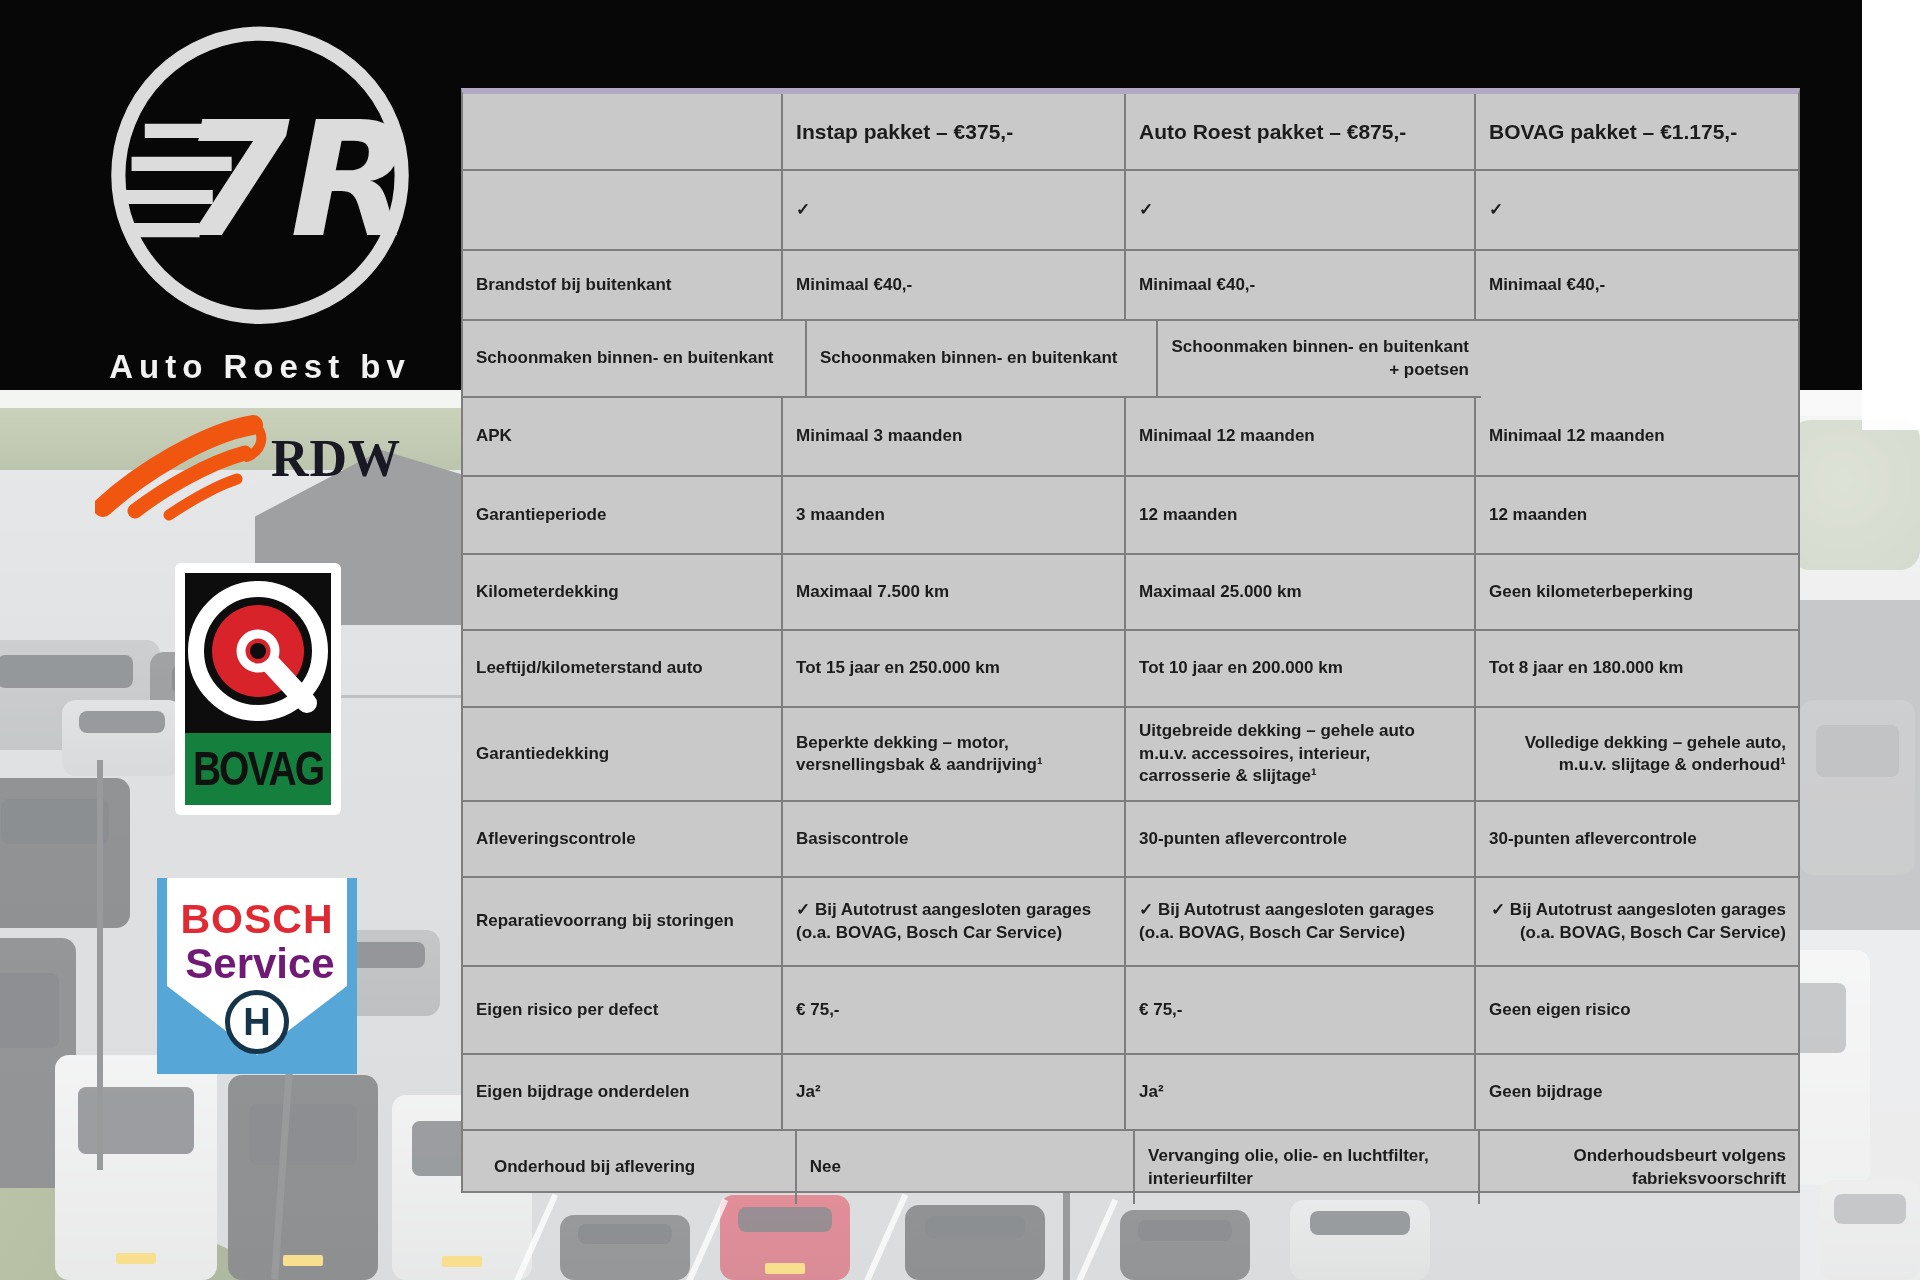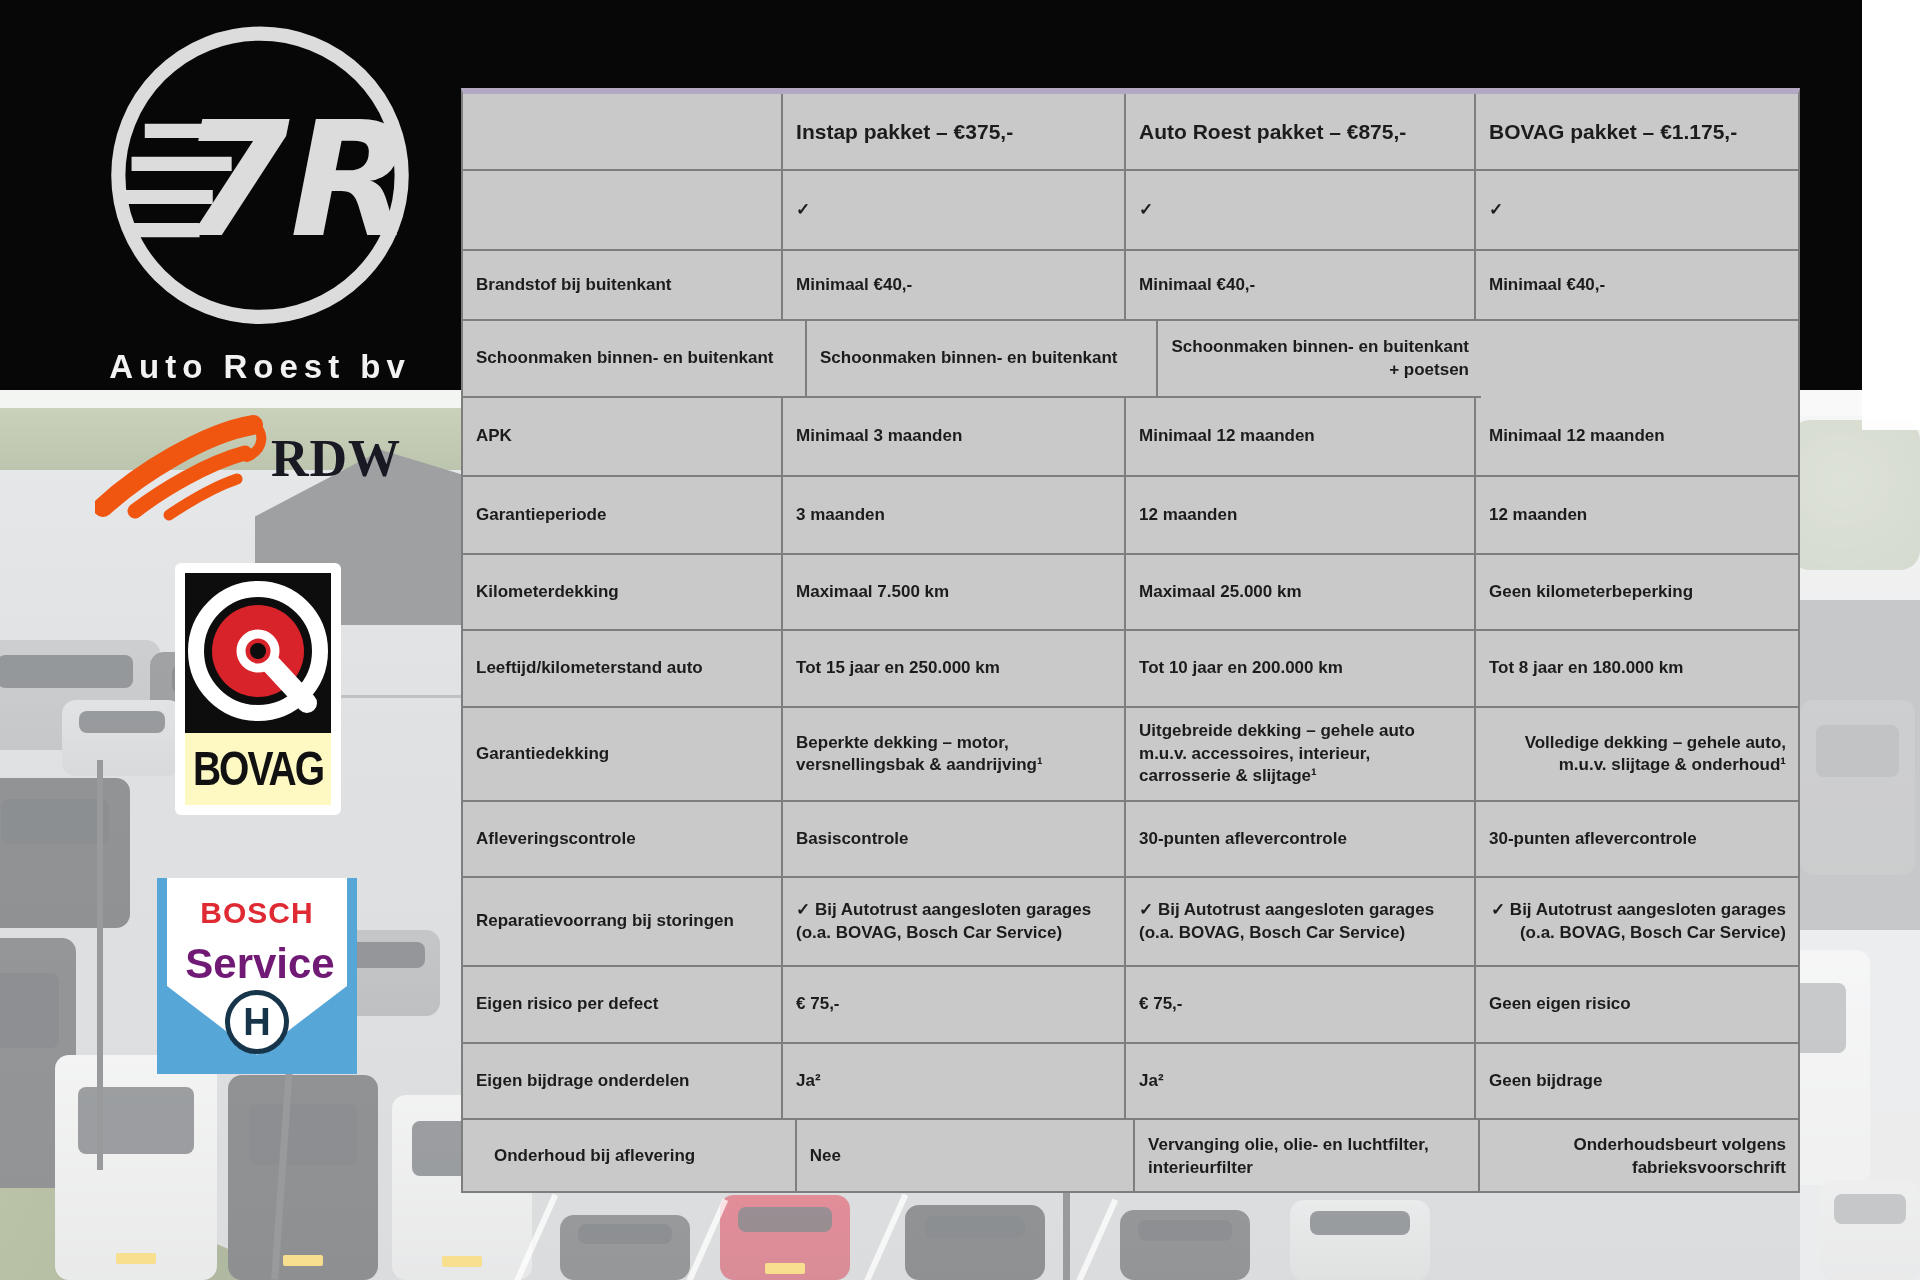--- a/index.html
+++ b/index.html
@@ -42,30 +42,30 @@
 
   
   .rdw{position:absolute;left:95px;top:415px;width:330px;height:110px;}
   .rdw-text{position:absolute;left:176px;top:14px;font-family:"Liberation Serif",serif;
         font-weight:bold;font-size:52px;color:#191923;letter-spacing:1px;}
 
   
   .bovag{position:absolute;left:175px;top:563px;width:166px;height:252px;background:#ffffff;
          border-radius:6px;padding:0;}
   .bovag-top{position:absolute;left:10px;top:10px;width:146px;height:160px;background:#0d0d0d;}
-  .bovag-yellow{position:absolute;left:10px;top:170px;width:146px;height:72px;background:#fef9c3;
+  .bovag-yellow{position:absolute;left:10px;top:170px;width:146px;height:72px;background:#15803d;
          display:flex;align-items:center;justify-content:center;}
   .bovag-word{font-weight:bold;font-size:39px;color:#111;letter-spacing:-2px;transform:scaleY(1.25);}
 
   
   .bosch{position:absolute;left:157px;top:878px;width:200px;height:196px;background:#57a6d8;overflow:hidden;}
   .bosch-shield{position:absolute;left:10px;top:0;width:180px;height:186px;background:#ffffff;
          clip-path:polygon(0 0,100% 0,100% 58%,50% 95%,0 58%);}
   .bosch-word{position:absolute;left:0;top:18px;width:200px;text-align:center;font-weight:bold;
-         font-size:30px;color:#e02a33;letter-spacing:1px;}
+         font-size:41px;color:#e02a33;letter-spacing:1px;}
   .bosch-service{position:absolute;left:0;top:62px;width:206px;text-align:center;font-weight:bold;
          font-size:42px;color:#701a75;}
   .bosch-mark{position:absolute;left:68px;top:112px;width:64px;height:64px;border:5px solid #17354a;
          border-radius:50%;box-sizing:border-box;display:flex;align-items:center;justify-content:center;
          background:#fff;font-weight:bold;font-size:38px;color:#17354a;}
 
   
   .pkg-table{position:absolute;left:461px;top:88px;width:1339px;height:1105px;box-sizing:border-box;
         background:#c9c9c9;border:2px solid #7e7e7e;border-top:6px solid #b3a8c4;}
   .trow{display:flex;box-sizing:border-box;}
@@ -268,21 +268,21 @@
         <div class="tcell val" style="width: 344px;">Basiscontrole</div>
         <div class="tcell val" style="width: 351px;">30-punten aflevercontrole</div>
         <div class="tcell val" style="width: 323px;">30-punten aflevercontrole</div>
       </div>
       <div class="trow" style="height: 89px;">
         <div class="tcell lbl" style="width: 321px;">Reparatievoorrang bij storingen</div>
         <div class="tcell val" style="width: 344px;">✓ Bij Autotrust aangesloten garages (o.a. BOVAG, Bosch Car Service)</div>
         <div class="tcell val" style="width: 351px;">✓ Bij Autotrust aangesloten garages (o.a. BOVAG, Bosch Car Service)</div>
         <div class="tcell val" style="width: 323px;">✓ Bij Autotrust aangesloten garages (o.a. BOVAG, Bosch Car Service)</div>
       </div>
-      <div class="trow" style="height: 77px;">
+      <div class="trow" style="height: 88px;">
         <div class="tcell lbl" style="width: 321px;">Eigen risico per defect</div>
         <div class="tcell val" style="width: 344px;">€ 75,-</div>
         <div class="tcell val" style="width: 351px;">€ 75,-</div>
         <div class="tcell val" style="width: 323px;">Geen eigen risico</div>
       </div>
       <div class="trow" style="height: 76px;">
         <div class="tcell lbl" style="width: 321px;">Eigen bijdrage onderdelen</div>
         <div class="tcell val" style="width: 344px;">Ja²</div>
         <div class="tcell val" style="width: 351px;">Ja²</div>
         <div class="tcell val" style="width: 323px;">Geen bijdrage</div>

